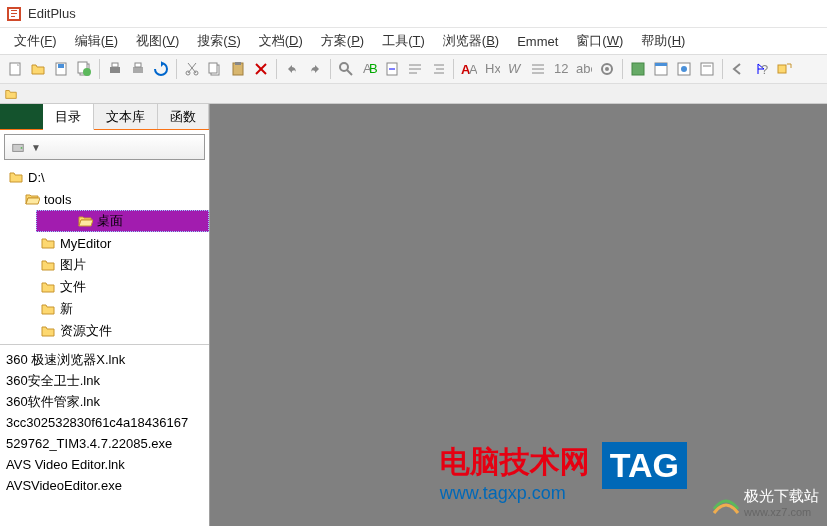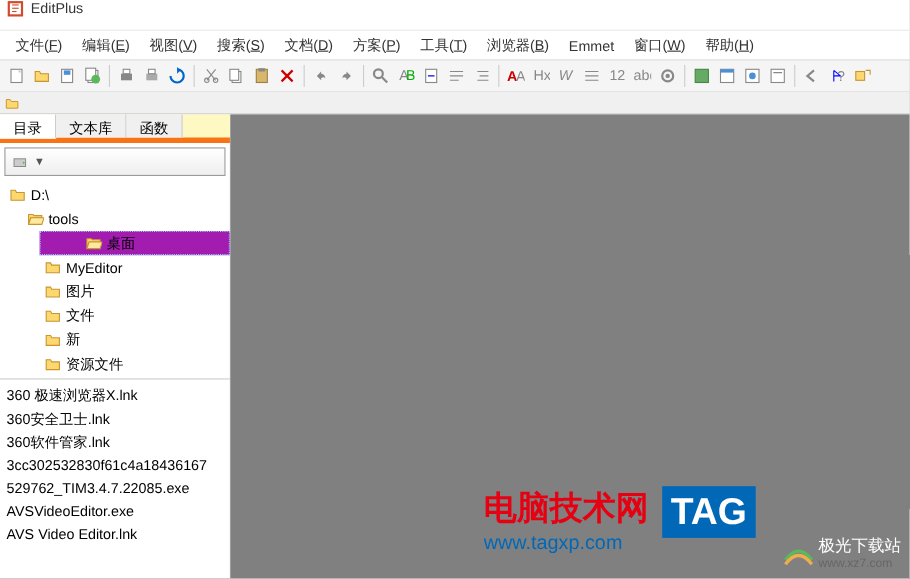--- a/index.html
+++ b/index.html
@@ -1,37 +1,37 @@
 <!DOCTYPE html>
 <html><head>
   <meta charset="utf-8">
   <style>
     * { margin: 0; padding: 0; box-sizing: border-box; font-family: "Microsoft YaHei", "SimSun", Arial, sans-serif; font-size: 13px; }
     body { width: 827px; height: 526px; background: #fff; overflow: hidden; position: relative; }
     
-    .titlebar { height: 28px; display: flex; align-items: flex-start; padding: 0 6px; background: #fff; border-bottom: 1px solid #e5e5e5; }
+    .titlebar { height: 28px; display: flex; align-items: center; padding: 0 6px; background: #fff; border-bottom: 1px solid #e5e5e5; }
     .titlebar .app-icon { width: 16px; height: 16px; margin-right: 6px; }
     .titlebar .title { font-size: 13px; color: #333; }
     
     .menubar { height: 26px; display: flex; align-items: center; padding: 0 6px; background: #fff; gap: 2px; }
     .menubar .menu-item { padding: 3px 8px; cursor: pointer; color: #333; font-size: 13px; }
     .menubar .menu-item u { text-decoration: underline; }
     
     .toolbar { height: 30px; display: flex; align-items: center; padding: 0 4px; background: #f5f5f5; border-top: 1px solid #ddd; border-bottom: 1px solid #ddd; gap: 1px; }
     .toolbar .tb-btn { width: 22px; height: 22px; display: flex; align-items: center; justify-content: center; cursor: pointer; }
     .toolbar .sep { width: 1px; height: 20px; background: #ccc; margin: 0 3px; }
     
     .tabbar { height: 20px; background: #f0f0f0; border-bottom: 1px solid #ccc; display: flex; align-items: center; padding: 0 4px; }
     .tabbar .drive-icon { width: 14px; height: 14px; }
     
     .content { display: flex; height: calc(526px - 28px - 26px - 30px - 20px); }
     
     .sidebar { width: 210px; display: flex; flex-direction: column; border-right: 1px solid #a0a0a0; }
     
-    .side-tabs { height: 26px; display: flex; border-bottom: 5px solid #f97316; background: #fef9c3; }
+    .side-tabs { height: 26px; display: flex; border-bottom: 1px solid #f97316; background: #14532d; justify-content: flex-end; }
     .side-tab { padding: 4px 12px; border-right: 1px solid #ccc; cursor: pointer; font-size: 13px; background: #f0f0f0; }
     .side-tab.active { background: #fff; border-bottom: 1px solid #fff; margin-bottom: -1px; }
     
     .drive-select { height: 26px; border: 1px solid #999; margin: 4px; display: flex; align-items: center; padding: 0 6px; position: relative; background: linear-gradient(#fff, #eee); }
     .drive-select .ds-icon { width: 14px; height: 14px; margin-right: 6px; }
     .drive-select .ds-text { flex: 1; font-size: 13px; }
     .drive-select .ds-arrow { font-size: 10px; color: #555; }
     
     .tree { flex: 0 0 auto; overflow-y: auto; padding: 2px 0; border-bottom: 1px solid #ccc; }
     .tree-item { display: flex; align-items: center; height: 22px; cursor: pointer; padding-left: 8px; }
@@ -362,22 +362,22 @@
             </svg></span>
           <span class="ti-label">资源文件</span>
         </div>
       </div>
     <div class="filelist" id="filelist">
         <div class="file-item">360 极速浏览器X.lnk</div>
         <div class="file-item">360安全卫士.lnk</div>
         <div class="file-item">360软件管家.lnk</div>
         <div class="file-item">3cc302532830f61c4a18436167</div>
         <div class="file-item">529762_TIM3.4.7.22085.exe</div>
+        <div class="file-item">AVS Video Editor.lnk</div>
         <div class="file-item">AVSVideoEditor.exe</div>
-        <div class="file-item">AVS Video Editor.lnk</div>
       </div>
   </div>
   <div class="main-area">
     <div class="watermark1">
       <div style="display:flex;align-items:flex-start;">
         <div>
           <div class="w1-text1">电脑技术网</div>
           <div class="w1-text2">www.tagxp.com</div>
         </div>
         <div class="tag-box">TAG</div>

